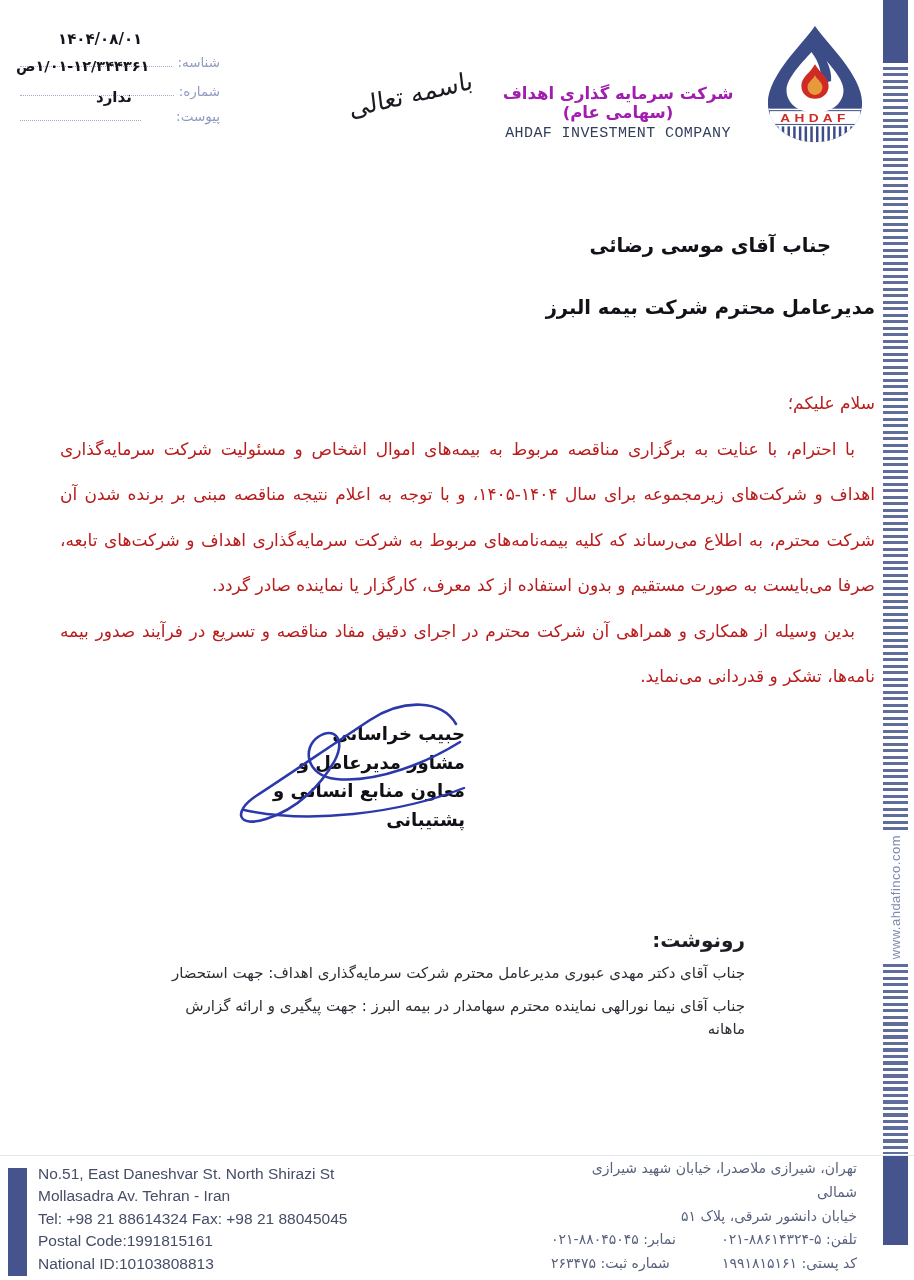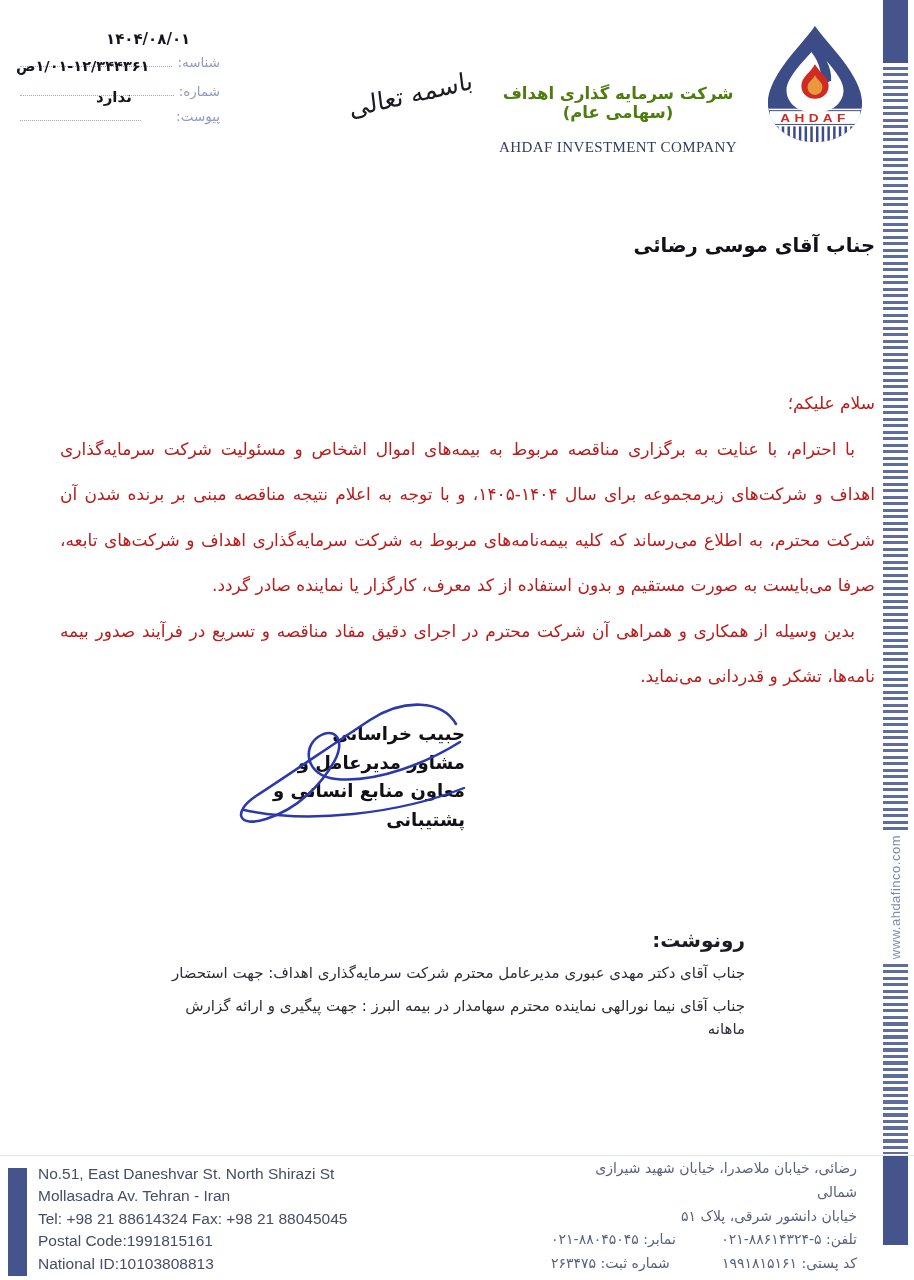--- a/index.html
+++ b/index.html
@@ -9,33 +9,33 @@
     background: #ffffff; overflow: hidden;
     font-family: "DejaVu Sans", sans-serif;
   }
   
   .meta { position:absolute; left:12px; top:26px; width:208px; height:104px; }
   .meta-row { position:absolute; display:flex; direction:rtl; align-items:flex-end; width:202px; right:0; }
   .meta-row .lbl { font-size:13.5px; color:#8f9cbf; white-space:nowrap; }
   .meta-row .dots { flex:1; border-bottom:1.6px dotted #9fa9c9; margin:0 5px 3px 2px; height:11px; }
   .row-date { top:28px; } .row-num { top:57px; } .row-att { top:82px;gap:30px; }
   .meta-val { position:absolute; font-weight:bold; color:#15151f; white-space:nowrap; }
-  .val-date { left:46px; top:4px; font-size:15px;margin-left:48px; }
+  .val-date { left:46px; top:4px; font-size:15px; }
   .val-num  { left:4px;  top:32px; font-size:14.5px; direction:ltr; unicode-bidi:bidi-override; }
   .val-att  { left:84px; top:62px; font-size:15px; }
   
   .besmele {
     position:absolute; left:326px; top:80px; width:170px; text-align:center;
     font-size:25px; color:#1a1a22; transform:rotate(-13deg) skewX(-6deg);
     font-family:"DejaVu Sans", sans-serif;
   }
   
   .brand { position:absolute; left:486px; top:84px; width:264px; text-align:center; }
-  .brand-fa { font-size:16.5px; font-weight:bold; color:#4d7c0f; direction:rtl; }
-  .brand-en { font-size:15px; font-family:Liberation Serif, serif; color:#323e5c; letter-spacing:.4px; margin-top:17px; }
+  .brand-fa { font-size:16.5px; font-weight:bold; color:#a21caf; direction:rtl; }
+  .brand-en { font-size:15px; font-family:Liberation Mono, monospace; color:#323e5c; letter-spacing:.4px; margin-top:3px; }
   .logo { position:absolute; left:753px; top:24px; }
   
   .strip { position:absolute; left:883px; top:0; width:25px; height:1280px; }
   .strip-top { position:absolute; left:0; top:0; width:25px; height:63px; background:#46548e; }
   .strip-d1 { position:absolute; left:0; top:67px; width:25px; height:763px;
     background:repeating-linear-gradient(to bottom,#5e6c9e 0px,#5e6c9e 3px,rgba(0,0,0,0) 3px,rgba(0,0,0,0) 6.5px); }
   .strip-url { position:absolute; left:0; top:830px; width:25px; height:134px; background:#fff;
     display:flex; align-items:center; justify-content:center; }
   .strip-url span { writing-mode:vertical-rl; transform:rotate(180deg);
     font-size:13px; color:#7e8aae; font-family:"Liberation Sans", sans-serif; letter-spacing:.5px; }
@@ -138,20 +138,21 @@
     <div class="strip-d1"></div>
     <div class="strip-url">
       <span>www.ahdafinco.com</span>
     </div>
     <div class="strip-d2"></div>
     <div class="strip-bot"></div>
   </div>
 
   <div class="recipient">
     <div class="r1">جناب آقای موسی رضائی</div>
+    <div class="r2">مدیرعامل محترم شرکت بیمه البرز</div>
   </div>
 
   <div class="letter-body">
     <p>سلام علیکم؛</p>
     <p class="indent">با احترام، با عنایت به برگزاری مناقصه مربوط به بیمه‌های اموال اشخاص و مسئولیت شرکت سرمایه‌گذاری اهداف و شرکت‌های زیرمجموعه برای سال ۱۴۰۴-۱۴۰۵، و با توجه به اعلام نتیجه مناقصه مبنی بر برنده شدن آن شرکت محترم، به اطلاع می‌رساند که کلیه بیمه‌نامه‌های مربوط به شرکت سرمایه‌گذاری اهداف و شرکت‌های تابعه، صرفا می‌بایست به صورت مستقیم و بدون استفاده از کد معرف، کارگزار یا نماینده صادر گردد.</p>
     <p class="indent">بدین وسیله از همکاری و همراهی آن شرکت محترم در اجرای دقیق مفاد مناقصه و تسریع در فرآیند صدور بیمه نامه‌ها، تشکر و قدردانی می‌نماید.</p>
   </div>
 
   <div class="sig-block">
     <div>حبیب خراسانی</div>
@@ -172,21 +173,21 @@
   <div class="footer-divider"></div>
   <div class="f-en-bar"></div>
   <div class="f-en">
     <div>No.51, East Daneshvar St. North Shirazi St</div>
     <div>Mollasadra Av. Tehran - Iran</div>
     <div>Tel: +98 21 88614324   Fax: +98 21 88045045</div>
     <div>Postal Code:1991815161</div>
     <div>National ID:10103808813</div>
   </div>
   <div class="f-fa">
-    <div>رضائی، خیابان ملاصدرا، خیابان شهید شیرازی شمالی</div>
+    <div>تهران، شیرازی ملاصدرا، خیابان شهید شیرازی شمالی</div>
     <div>خیابان دانشور شرقی، پلاک ۵۱</div>
     <div class="pair">
       <span>تلفن: ۵-۸۸۶۱۴۳۲۴-۰۲۱</span>
       <span>نمابر: ۸۸۰۴۵۰۴۵-۰۲۱</span>
     </div>
     <div class="pair">
       <span>کد پستی: ۱۹۹۱۸۱۵۱۶۱</span>
       <span>شماره ثبت: ۲۶۳۴۷۵</span>
     </div>
     <div>شناسه ملی: ۱۰۱۰۳۸۰۸۸۱۳</div>

